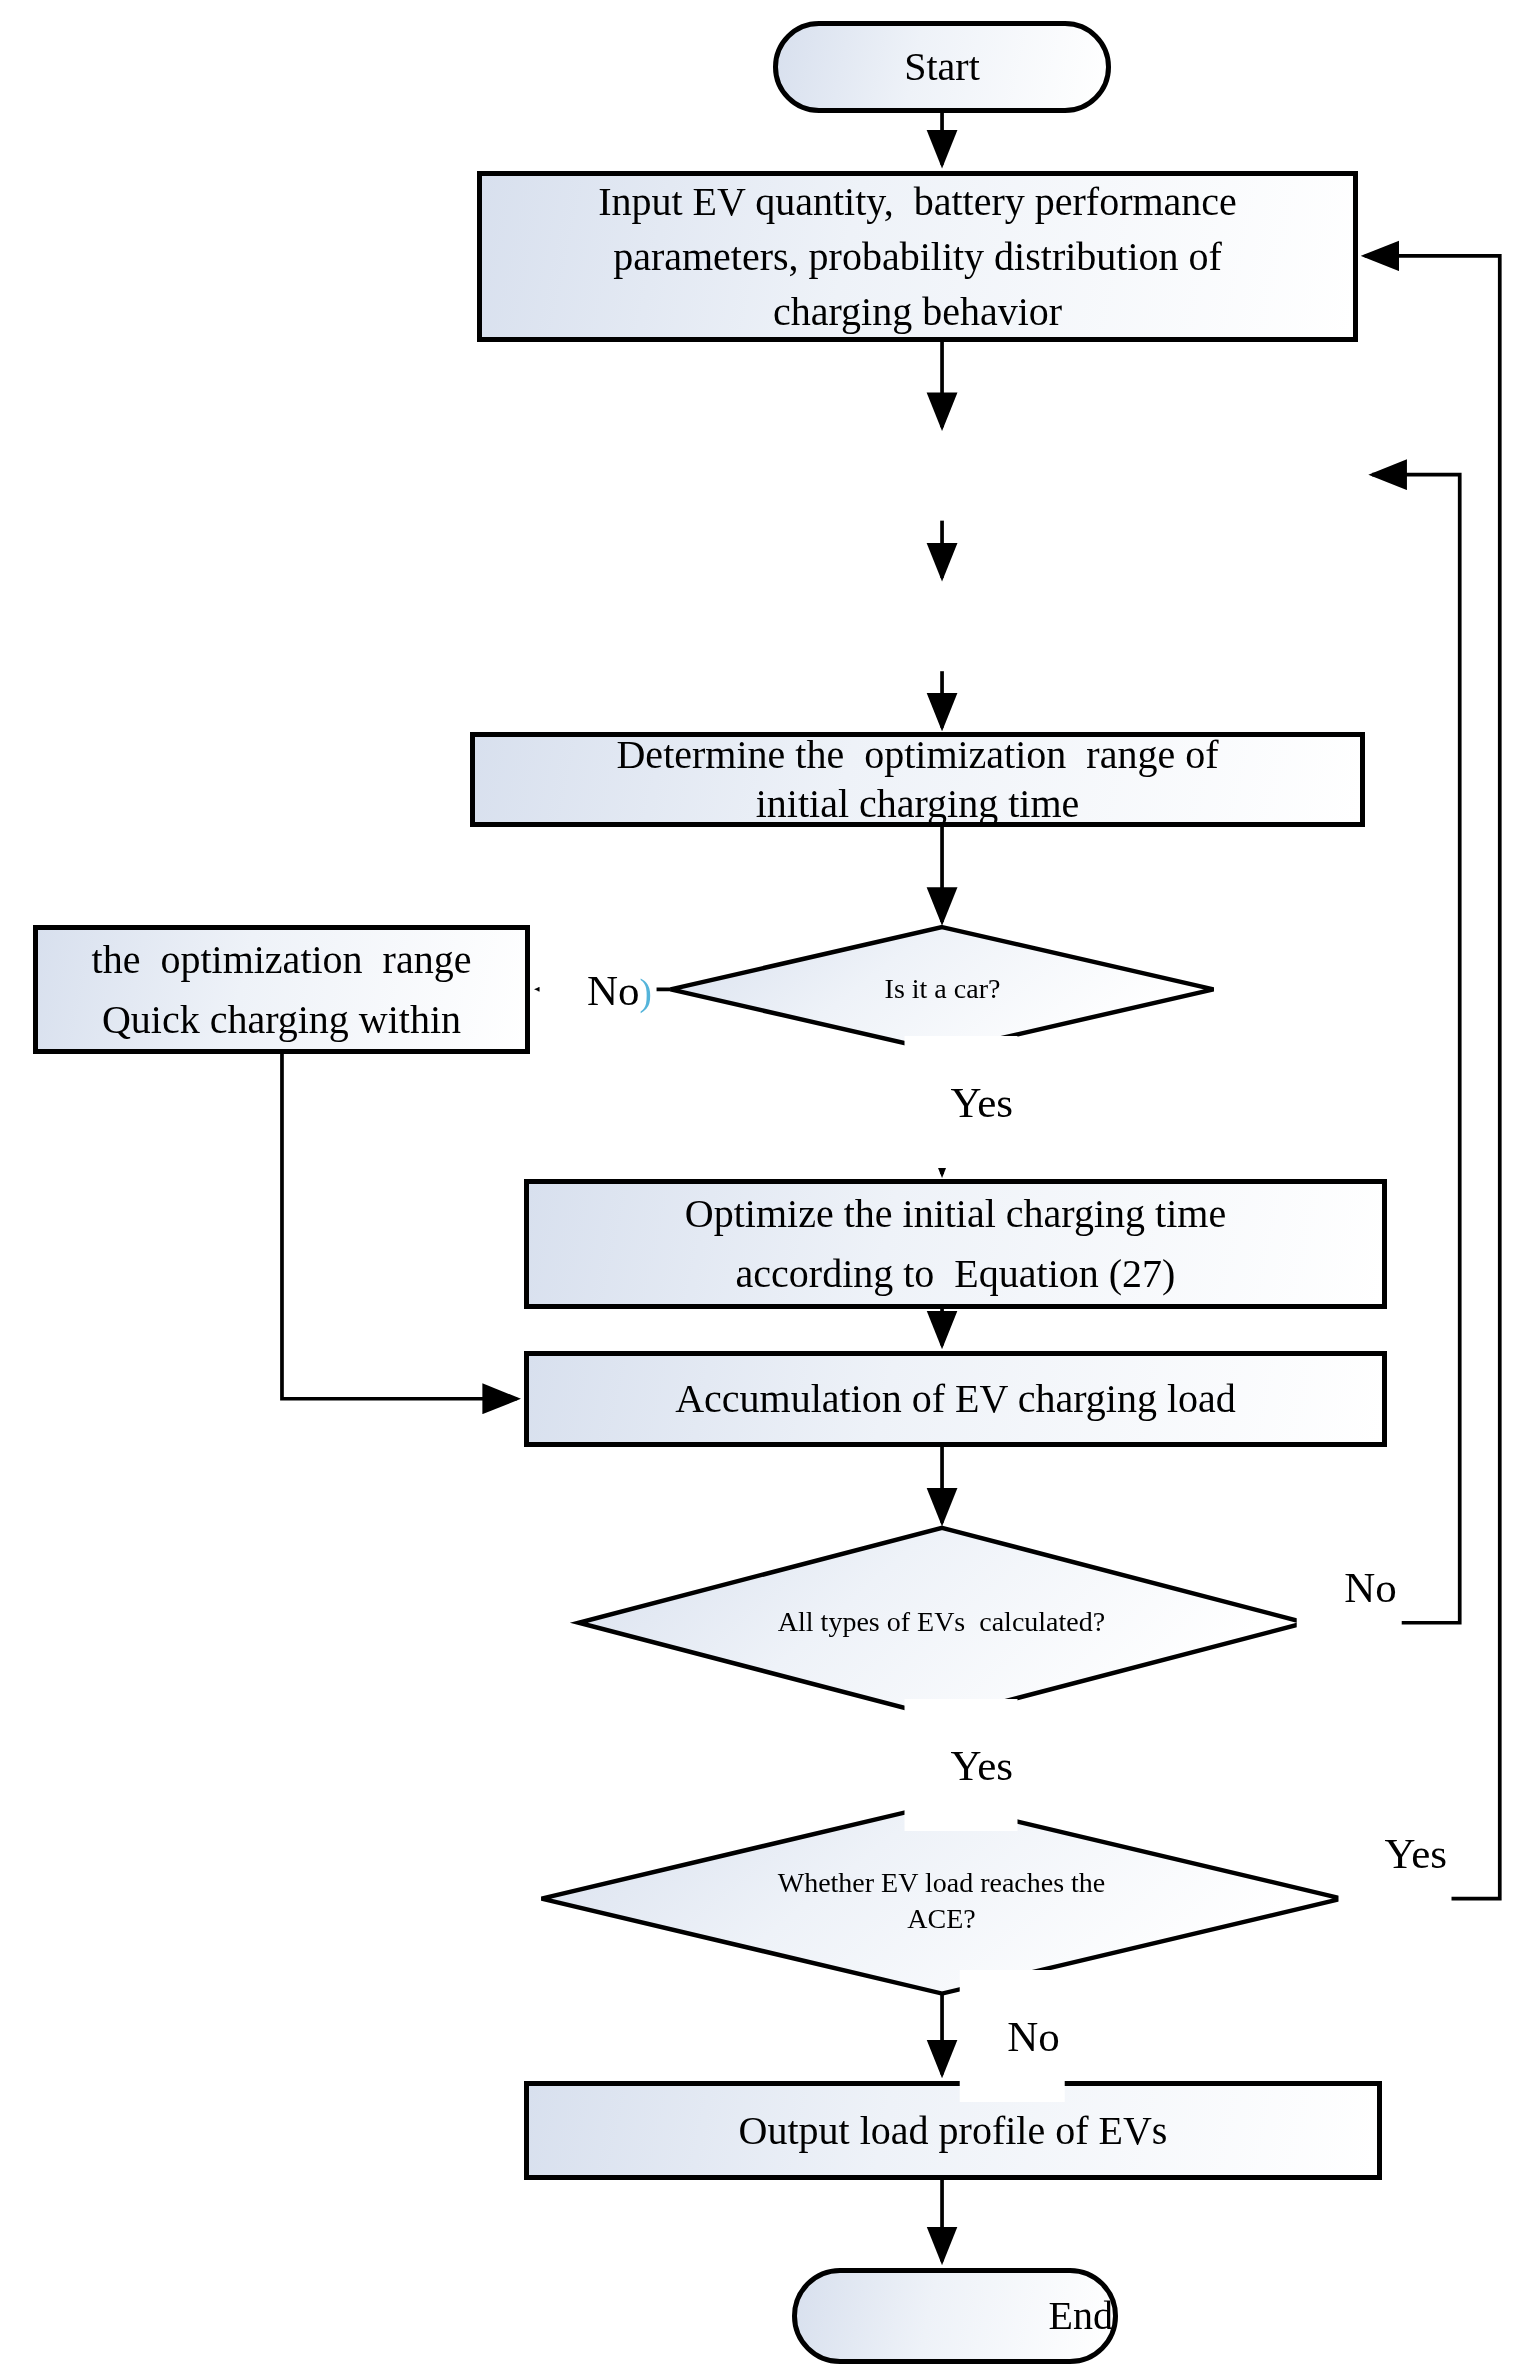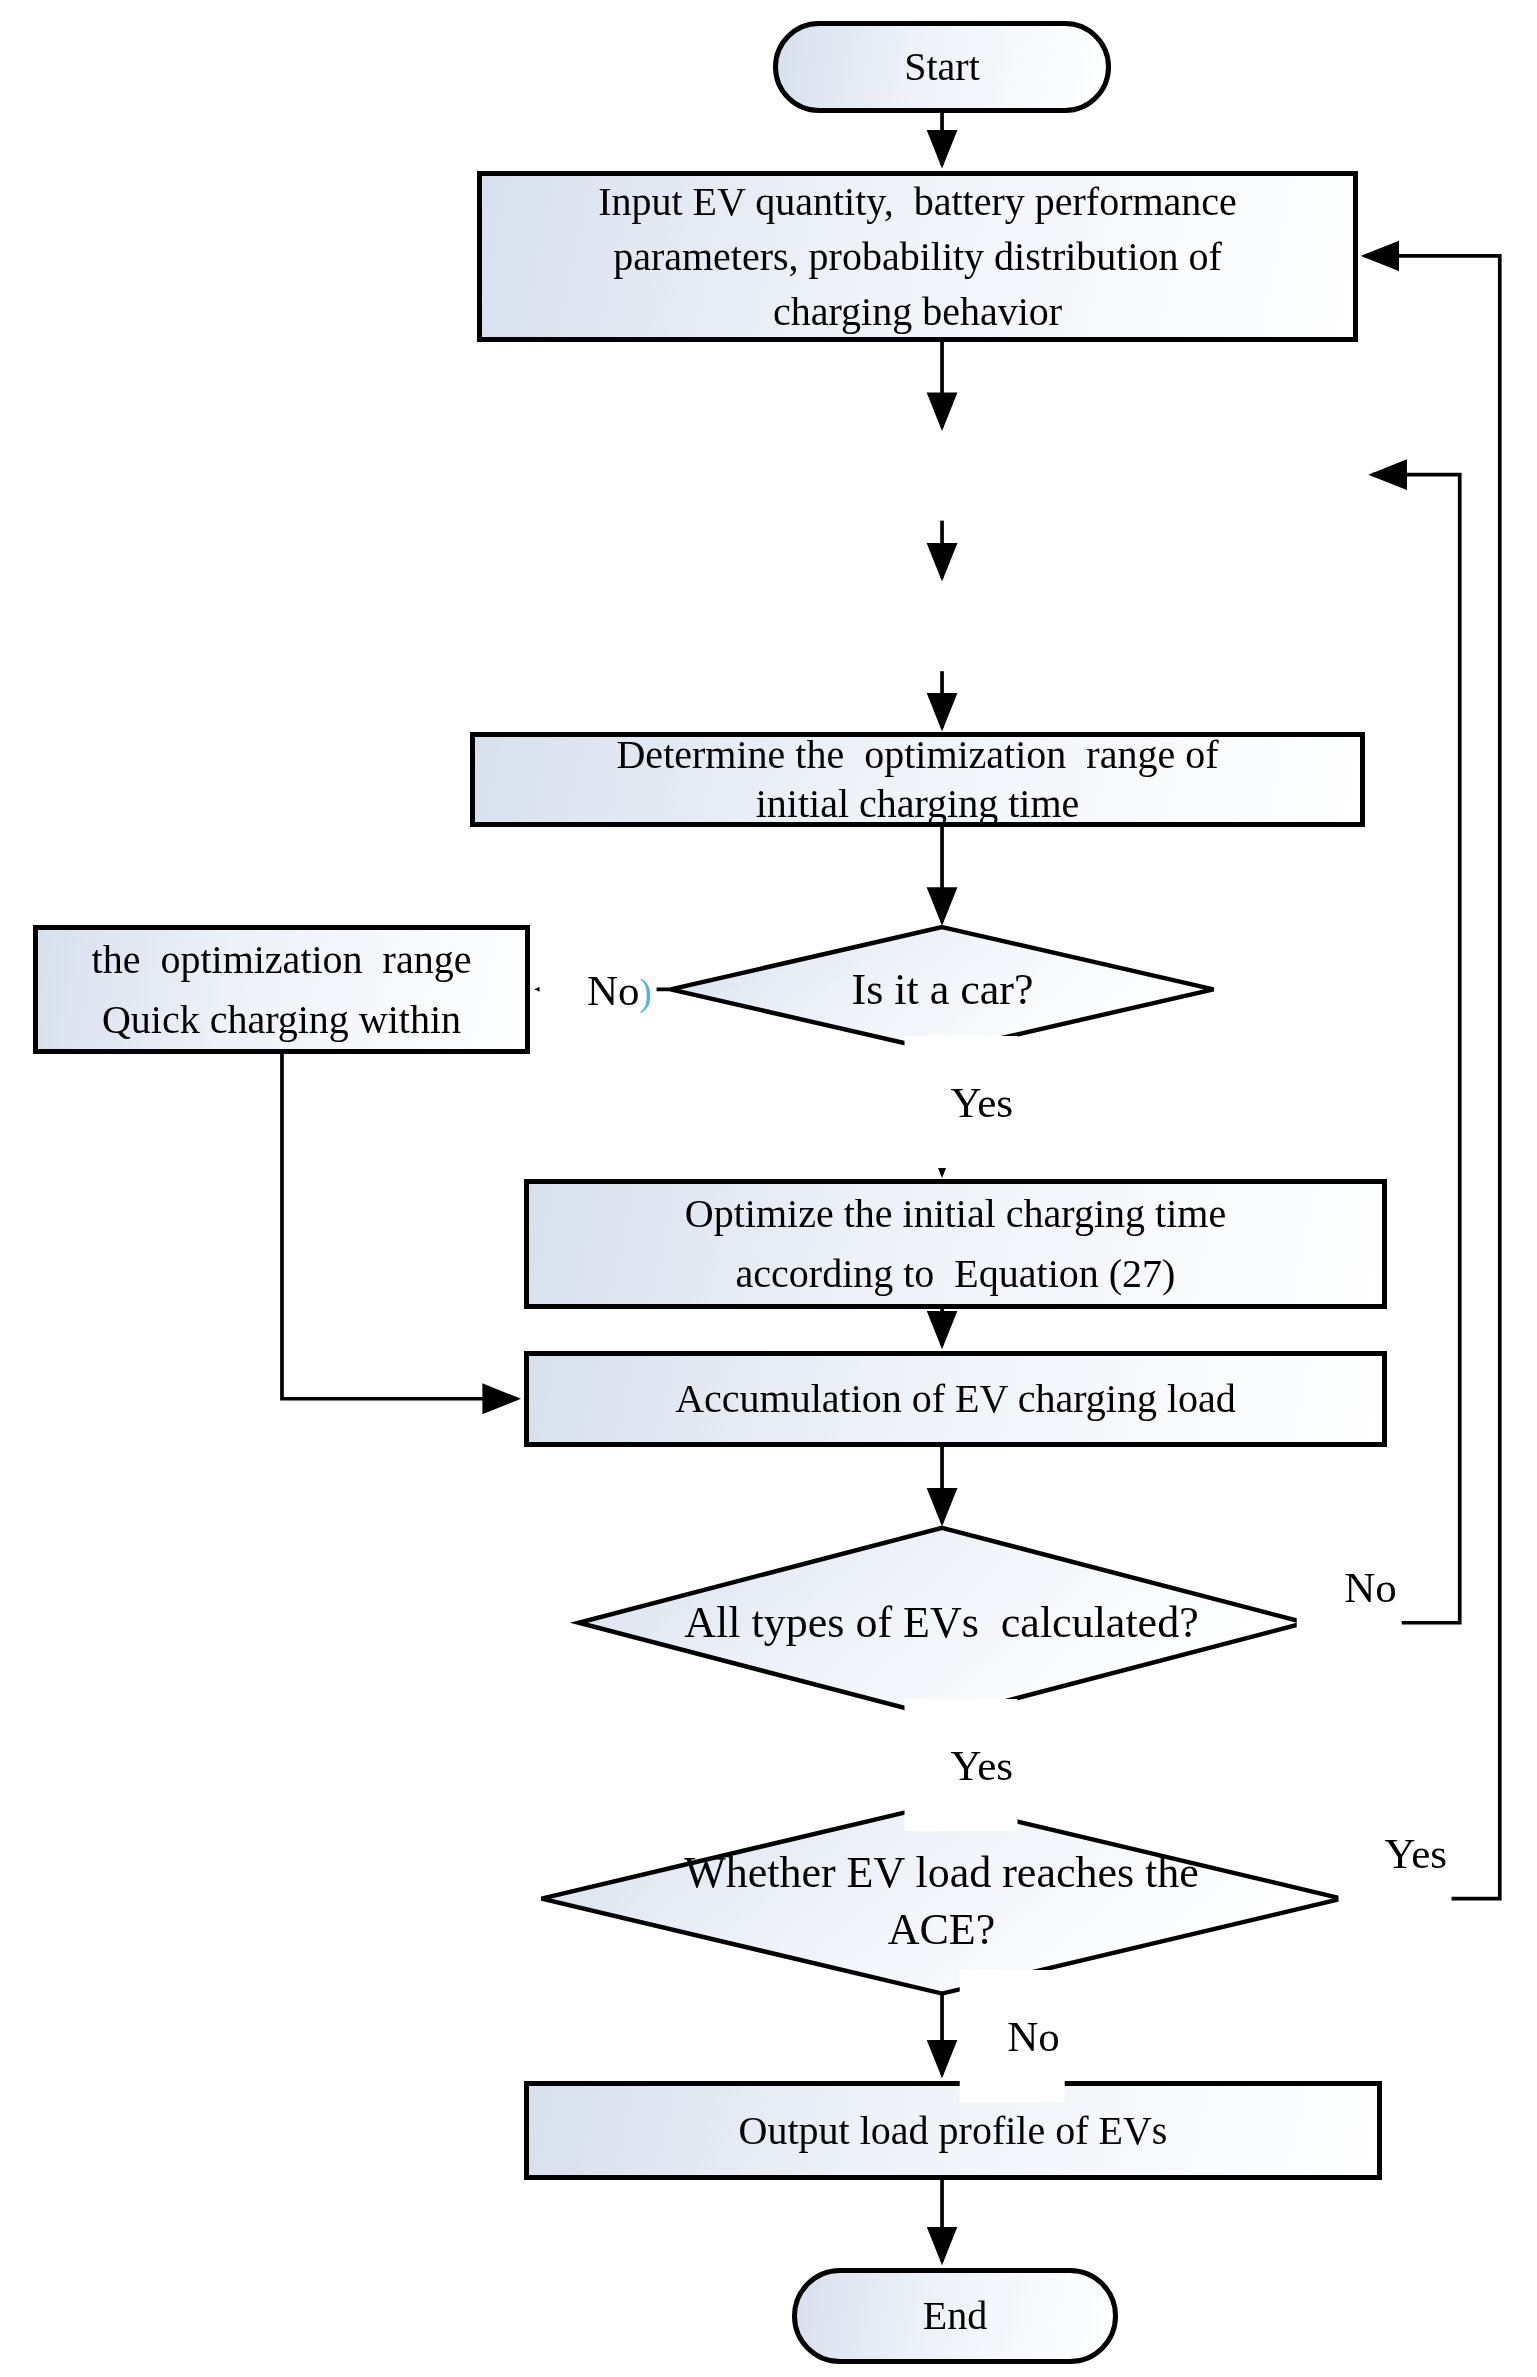--- a/index.html
+++ b/index.html
@@ -21,21 +21,21 @@
     display:flex;flex-direction:column;
     align-items:center;justify-content:center;
     text-align:center;
     font-size:40px;line-height:1.38;
   }
   .capsule{border-radius:49px;}
   .ln{white-space:pre;}
   .dtext{
     position:absolute;display:flex;flex-direction:column;
     align-items:center;justify-content:center;text-align:center;
-    font-size:44px;line-height:1.3;background:transparent;
+    font-size:28px;line-height:1.3;background:transparent;
   }
   .elabel{
     position:absolute;transform:translate(-50%,-50%);
     font-size:43px;line-height:1;background:#ffffff;
     padding:1.5px 4.5px;white-space:pre;
   }
   .bluemark{color:#54b4da;font-size:37px;}
   .tight{line-height:1.15;}
   .mid{line-height:1.22;}
   .roomy{line-height:1.5;}
@@ -110,21 +110,21 @@
   </div>
 
   <div class="shape" style="left:524px;top:1351px;width:863px;height:96px;">
     <div class="ln">Accumulation of EV charging load</div>
   </div>
 
   <div class="shape" style="left:524px;top:2081px;width:858px;height:99px;">
     <div class="ln">Output load profile of EVs</div>
   </div>
 
-  <div class="shape capsule" style="left:792px;top:2268px;width:326px;height:96px;">
+  <div class="shape capsule" style="left:792px;top:2268px;width:326px;height:96px;align-items:flex-end;">
     <div class="ln">End</div>
   </div>
 
   <div class="dtext" style="left:720px;top:960px;width:445px;height:59px;">
     <div class="ln">Is it a car?</div>
   </div>
 
   <div class="dtext" style="left:645px;top:1593px;width:593px;height:59px;">
     <div class="ln">All types of EVs  calculated?</div>
   </div>

